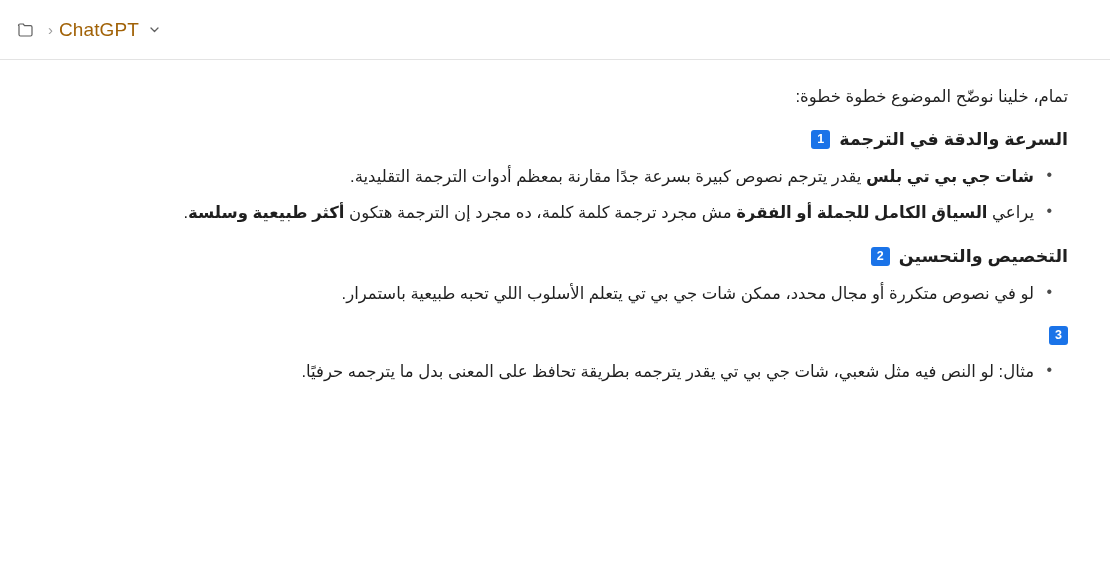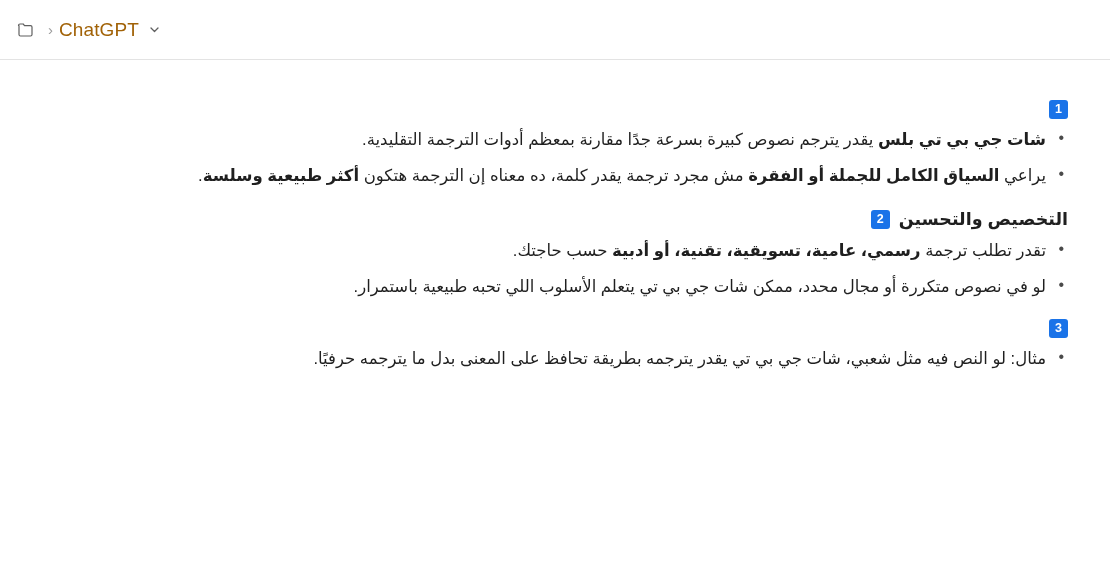--- a/index.html
+++ b/index.html
@@ -92,21 +92,21 @@
   }
   .sec-title {
     order: 1;
     font-size: 17.5px;
     font-weight: bold;
     color: #1f1f1f;
   }
 
   ul.bullets {
     list-style: none;
-    margin: 0;
+    margin: 12px;
     padding: 0;
   }
   ul.bullets li {
     position: relative;
     font-size: 16.5px;
     line-height: 1.78;
     padding-right: 22px;
     margin-bottom: 7px;
     color: #1f1f1f;
   }
@@ -132,37 +132,38 @@
   <span class="crumb-sep">›</span>
   <span class="crumb-title">ChatGPT</span>
   <span class="crumb-chevron">
     <svg width="13" height="13" viewBox="0 0 13 13" fill="none" aria-hidden="true">
       <path d="M3 5l3.5 3.5L10 5" stroke="#5f5f5f" stroke-width="1.3" stroke-linecap="round" stroke-linejoin="round"></path>
     </svg>
   </span>
 </div>
 
 <div class="doc">
+  <p class="intro">تمام، خلينا نوضّح الموضوع خطوة خطوة:</p>
   <div id="sections">
       <div class="section">
         <div class="sec-head">
+          <span class="sec-title">السرعة والدقة في الترجمة</span>
           <span class="sec-num">1</span>
         </div>
         <ul class="bullets">
           <li><b>شات جي بي تي بلس</b><span> يقدر يترجم نصوص كبيرة بسرعة جدًا مقارنة بمعظم أدوات الترجمة التقليدية.</span></li>
-          <li><span>يراعي </span><b>السياق الكامل للجملة أو الفقرة</b><span> مش مجرد ترجمة يقدر كلمة، ده معناه إن الترجمة هتكون </span><b>أكثر طبيعية وسلسة</b><span>.</span></li>
+          <li><span>يراعي </span><b>السياق الكامل للجملة أو الفقرة</b><span> مش مجرد ترجمة كلمة كلمة، ده مجرد إن الترجمة هتكون </span><b>أكثر طبيعية وسلسة</b><span>.</span></li>
         </ul>
       </div>
       <div class="section">
         <div class="sec-head">
           <span class="sec-title">التخصيص والتحسين</span>
           <span class="sec-num">2</span>
         </div>
         <ul class="bullets">
-          <li><span>تقدر تطلب ترجمة </span><b>رسمي، عامية، تسويقية، تقنية، أو أدبية</b><span> حسب حاجتك.</span></li>
           <li><span>لو في نصوص متكررة أو مجال محدد، ممكن شات جي بي تي يتعلم الأسلوب اللي تحبه طبيعية باستمرار.</span></li>
         </ul>
       </div>
       <div class="section">
         <div class="sec-head">
           <span class="sec-num">3</span>
         </div>
         <ul class="bullets">
           <li><span>مثال: لو النص فيه مثل شعبي، شات جي بي تي يقدر يترجمه بطريقة تحافظ على المعنى بدل ما يترجمه حرفيًا.</span></li>
         </ul>

